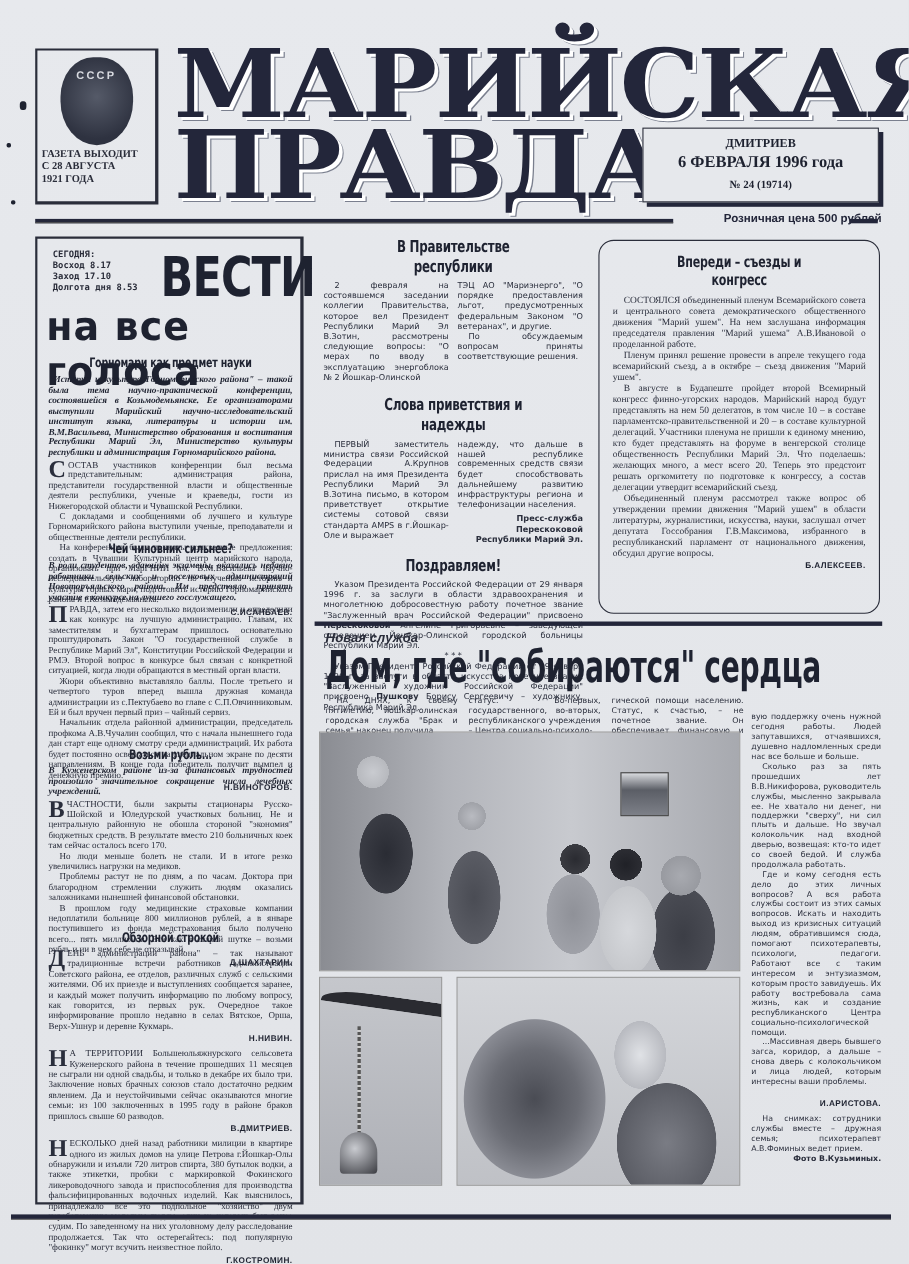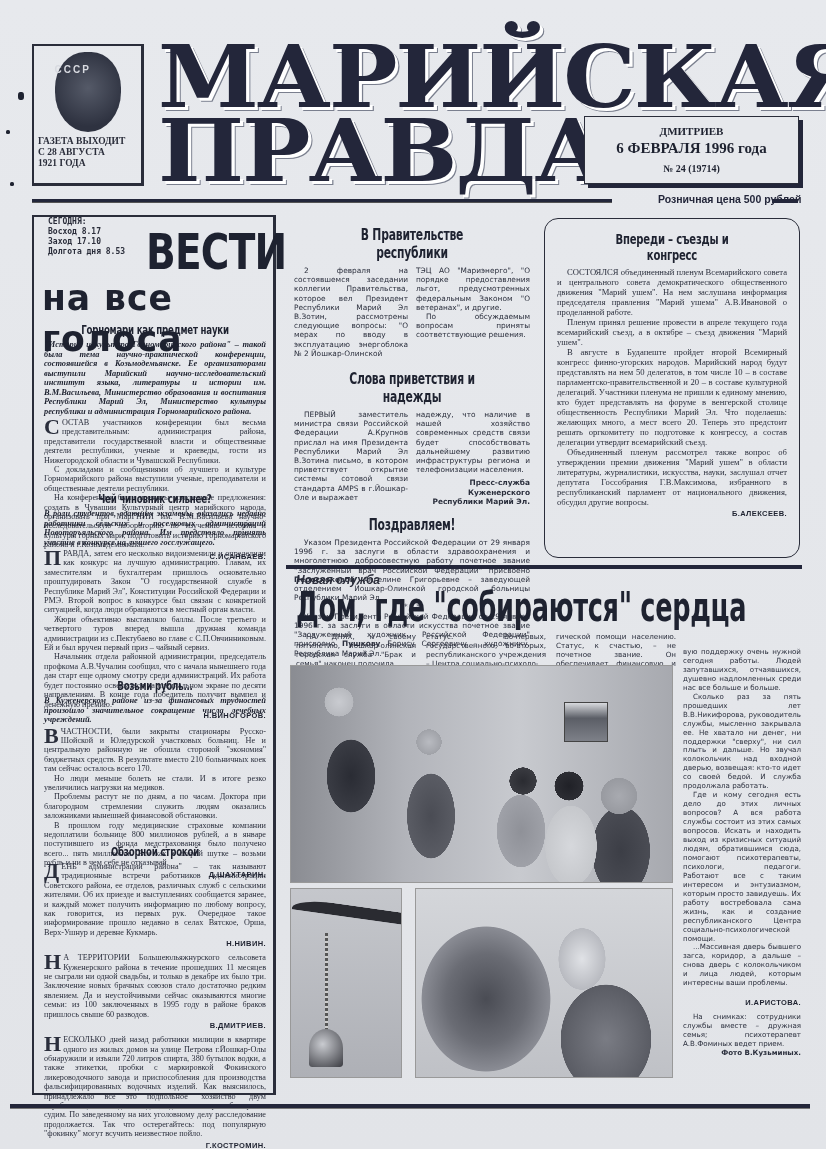--- a/index.html
+++ b/index.html
@@ -8,51 +8,51 @@
     background: #e4e6ea;
     font-family: "Liberation Serif", serif;
     color: #1e2230;
     position: relative;
   }
   .page { position: absolute; left: 0; top: 0; width: 826px; height: 1149px; background: linear-gradient(180deg,#e7e9ed 0%,#e2e4e8 100%); }
 
   
   .emblem-box { position: absolute; left: 32px; top: 44px; width: 112px; height: 142px; border: 2px solid #2a2d3a; border-right-width:3px; border-bottom-width:3px; padding: 4px; }
   .emblem { width: 66px; height: 80px; margin: 2px auto 4px; border-radius: 45% 45% 50% 50%; background: radial-gradient(circle at 50% 45%, #555a68 0%, #2e3240 70%); position: relative; }
-  .emblem span { position:absolute; top: 12px; left:0; right:0; color:#d8dae0; font: bold 10px "Liberation Sans", sans-serif; letter-spacing: 2px; }
+  .emblem span { position:absolute; top: 12px; left:0; right:0; text-align:center; color:#d8dae0; font: bold 10px "Liberation Sans", sans-serif; letter-spacing: 2px; }
   .emblem-text { font: bold 9.5px "Liberation Serif", serif; line-height: 11px; color:#2a2d3a; }
 
   .title { position: absolute; left: 158px; font-family: "DejaVu Serif", serif; font-weight: bold; color: #23263a; letter-spacing: -2px; text-shadow: 3px 3px 0 #fff, 4px 4px 0 #7a7f8e; line-height: 1; }
   .title.l1 { top: 34px; font-size: 86px; transform: scaleX(1.06); transform-origin: left; }
   .title.l2 { top: 108px; font-size: 86px; transform: scaleX(1.06); transform-origin: left; }
 
   .datebox { position: absolute; left: 584px; top: 116px; width: 215px; height: 68px; border: 1px solid #2a2d3a; box-shadow: 4px 4px 0 #23263a; background:#e6e8ec; text-align:center; font-family:"Liberation Serif",serif; font-weight:bold; }
   .datebox .dow { font-size: 11px; margin-top: 8px; }
   .datebox .date { font-size: 15px; margin-top: 3px; }
   .datebox .num { font-size: 10px; margin-top: 6px; }
 
   .rule-top { position:absolute; left: 32px; top: 199px; width: 580px; height: 4px; background:#23263a; border-bottom: 1px solid #555; }
   .price { position:absolute; left: 622px; top: 193px; font: bold 10.5px "Liberation Sans", sans-serif; color:#23263a;padding-left:36px; }
   .rule-top2 { position:absolute; left: 772px; top: 199px; width: 26px; height: 4px; background:#23263a; }
 
   
   .leftbox { position:absolute; left: 32px; top: 215px; width: 244px; height: 880px; border: 2px solid #2a2d3a; border-right-width:3px; }
-  .today { position:absolute; left: 14px; top: 0; font: bold 8px "DejaVu Sans Mono", monospace; line-height: 10px; color:#2a2d3a; }
+  .today { position:absolute; left: 14px; top: 10px; font: bold 8px "DejaVu Sans Mono", monospace; line-height: 10px; color:#2a2d3a; }
   .vesti { position:absolute; left: 112px; top: 6px; font: bold 50px "DejaVu Sans", sans-serif; transform: scaleX(0.78); transform-origin:left; letter-spacing:-1px; color:#1e2230; }
   .navse { position:absolute; left: 8px; top: 60px; font: bold 36px "DejaVu Sans", sans-serif; letter-spacing: 1px; color:#1e2230; transform: scaleX(0.96); transform-origin:left; }
   .hd { font-family: "DejaVu Sans", sans-serif; font-weight: bold; text-align:center; color:#1e2230; transform: scaleX(0.72); letter-spacing: -0.3px; }
   .col-text { font-size: 8.2px; line-height: 9.4px; text-align: justify; color:#2a2e3c; font-family:"Liberation Serif",serif; }
   .col-text p { text-indent: 10px; }
   .lead { font-style: italic; font-weight: bold; font-size: 8.4px; line-height: 9.5px; text-align: justify; color:#1e2230; }
   .sig { text-align: right; font: bold 7.5px "Liberation Sans", sans-serif; margin: 2px 0 5px; letter-spacing: 0.4px; }
   .drop { float:left; font-size: 22px; line-height: 18px; font-weight: bold; margin-right: 2px; font-family:"Liberation Serif",serif; }
   .sec { position:absolute; left: 10px; width: 222px; }
 
   
-  .mid { position:absolute; left: 294px; top: 215px; width: 236px; margin-top: 11px; }
+  .mid { position:absolute; left: 294px; top: 215px; width: 236px; }
   .mid .col-text { font-family: "DejaVu Sans", sans-serif; font-size: 7.4px; line-height: 9.2px; }
   .twocol { display:flex; gap: 8px; }
   .twocol > div { flex: 1; }
 
   
   .rightbox { position:absolute; left: 544px; top: 218px; width: 256px; height: 340px; border: 1.5px solid #2a2d3a; border-radius: 14px; padding: 12px 12px 8px; }
   .rightbox .col-text { font-size: 8.6px; line-height: 10px; font-family: "Liberation Serif", serif; }
 
   .rule-mid { position:absolute; left: 286px; top: 565px; width: 516px; height: 4px; background:#23263a; }
 
@@ -195,23 +195,23 @@
         <p>По обсуждаемым вопросам приняты соответствующие решения.</p>
       </div>
     </div>
 
     <div class="hd" style="font-size:15px;margin:12px 0 4px;">Слова приветствия и надежды</div>
     <div class="twocol col-text">
       <div>
           <p>ПЕРВЫЙ заместитель министра связи Российской Федерации А.Крупнов прислал на имя Президента Республики Марий Эл В.Зотина письмо, в котором приветствует открытие системы сотовой связи стандарта AMPS в г.Йошкар-Оле и выражает</p>
         </div>
       <div>
-        <p style="text-indent:0">надежду, что наличие в нашей хозяйство современных средств связи будет способствовать дальнейшему развитию инфраструктуры региона и телефонизации населения.</p>
+        <p style="text-indent:0">надежду, что дальше в нашей республике современных средств связи будет способствовать дальнейшему развитию инфраструктуры региона и телефонизации населения.</p>
         <div style="text-align:right;font-weight:bold;margin-top:4px;">
-          <div>Пресс-служба Куженерского</div>
+          <div>Пресс-служба Перескоковой</div>
           <div>Республики Марий Эл.</div>
         </div>
       </div>
     </div>
 
     <div class="hd" style="font-size:15px;margin:10px 0 4px;">Поздравляем!</div>
     <div class="col-text">
       <p><span>Указом Президента Российской Федерации от 29 января 1996 г. за заслуги в области здравоохранения и многолетнюю добросовестную работу почетное звание "Заслуженный врач Российской Федерации" присвоено </span><b>Перескоковой</b><span> Ангелине Григорьевне – заведующей отделением Йошкар-Олинской городской больницы Республики Марий Эл.</span></p>
       <div style="text-align:center;">* * *</div>
       <p><span>Указом Президента Российской Федерации от 29 января 1996 г. за заслуги в области искусства почетное звание "Заслуженный художник Российской Федерации" присвоено </span><b>Пушкову</b><span> Борису Сергеевичу – художнику, Республика Марий Эл.</span></p>

